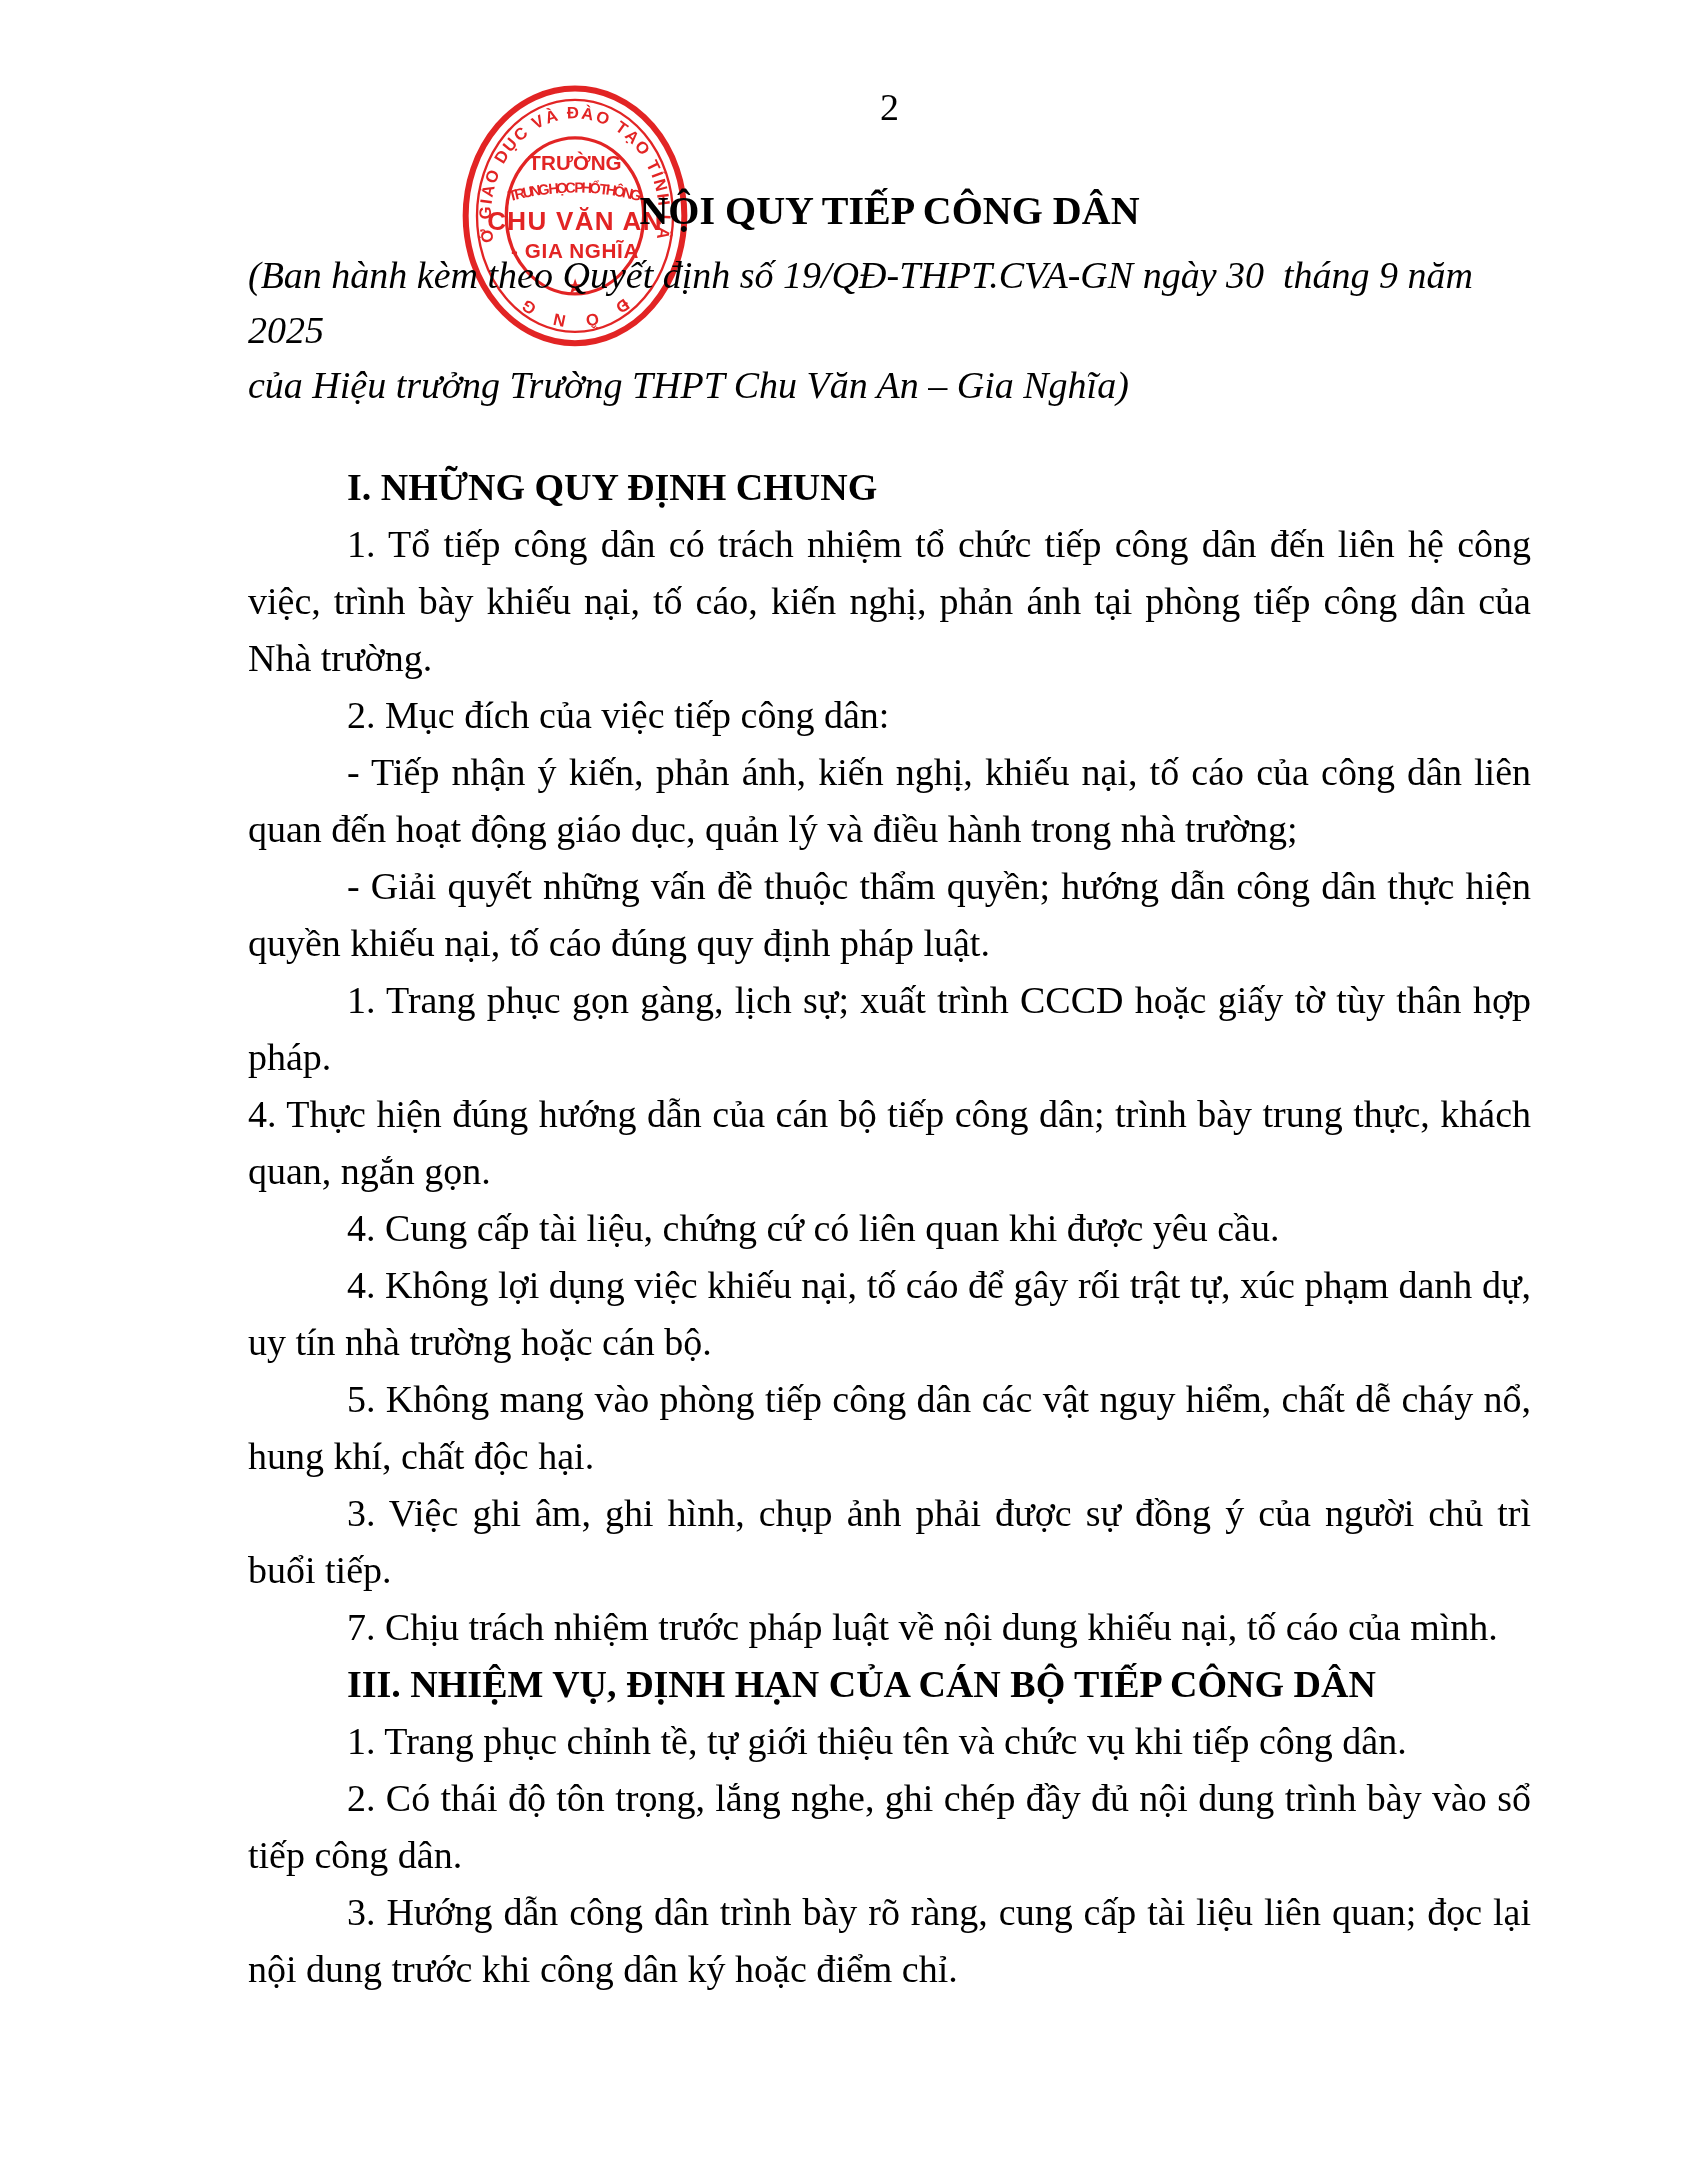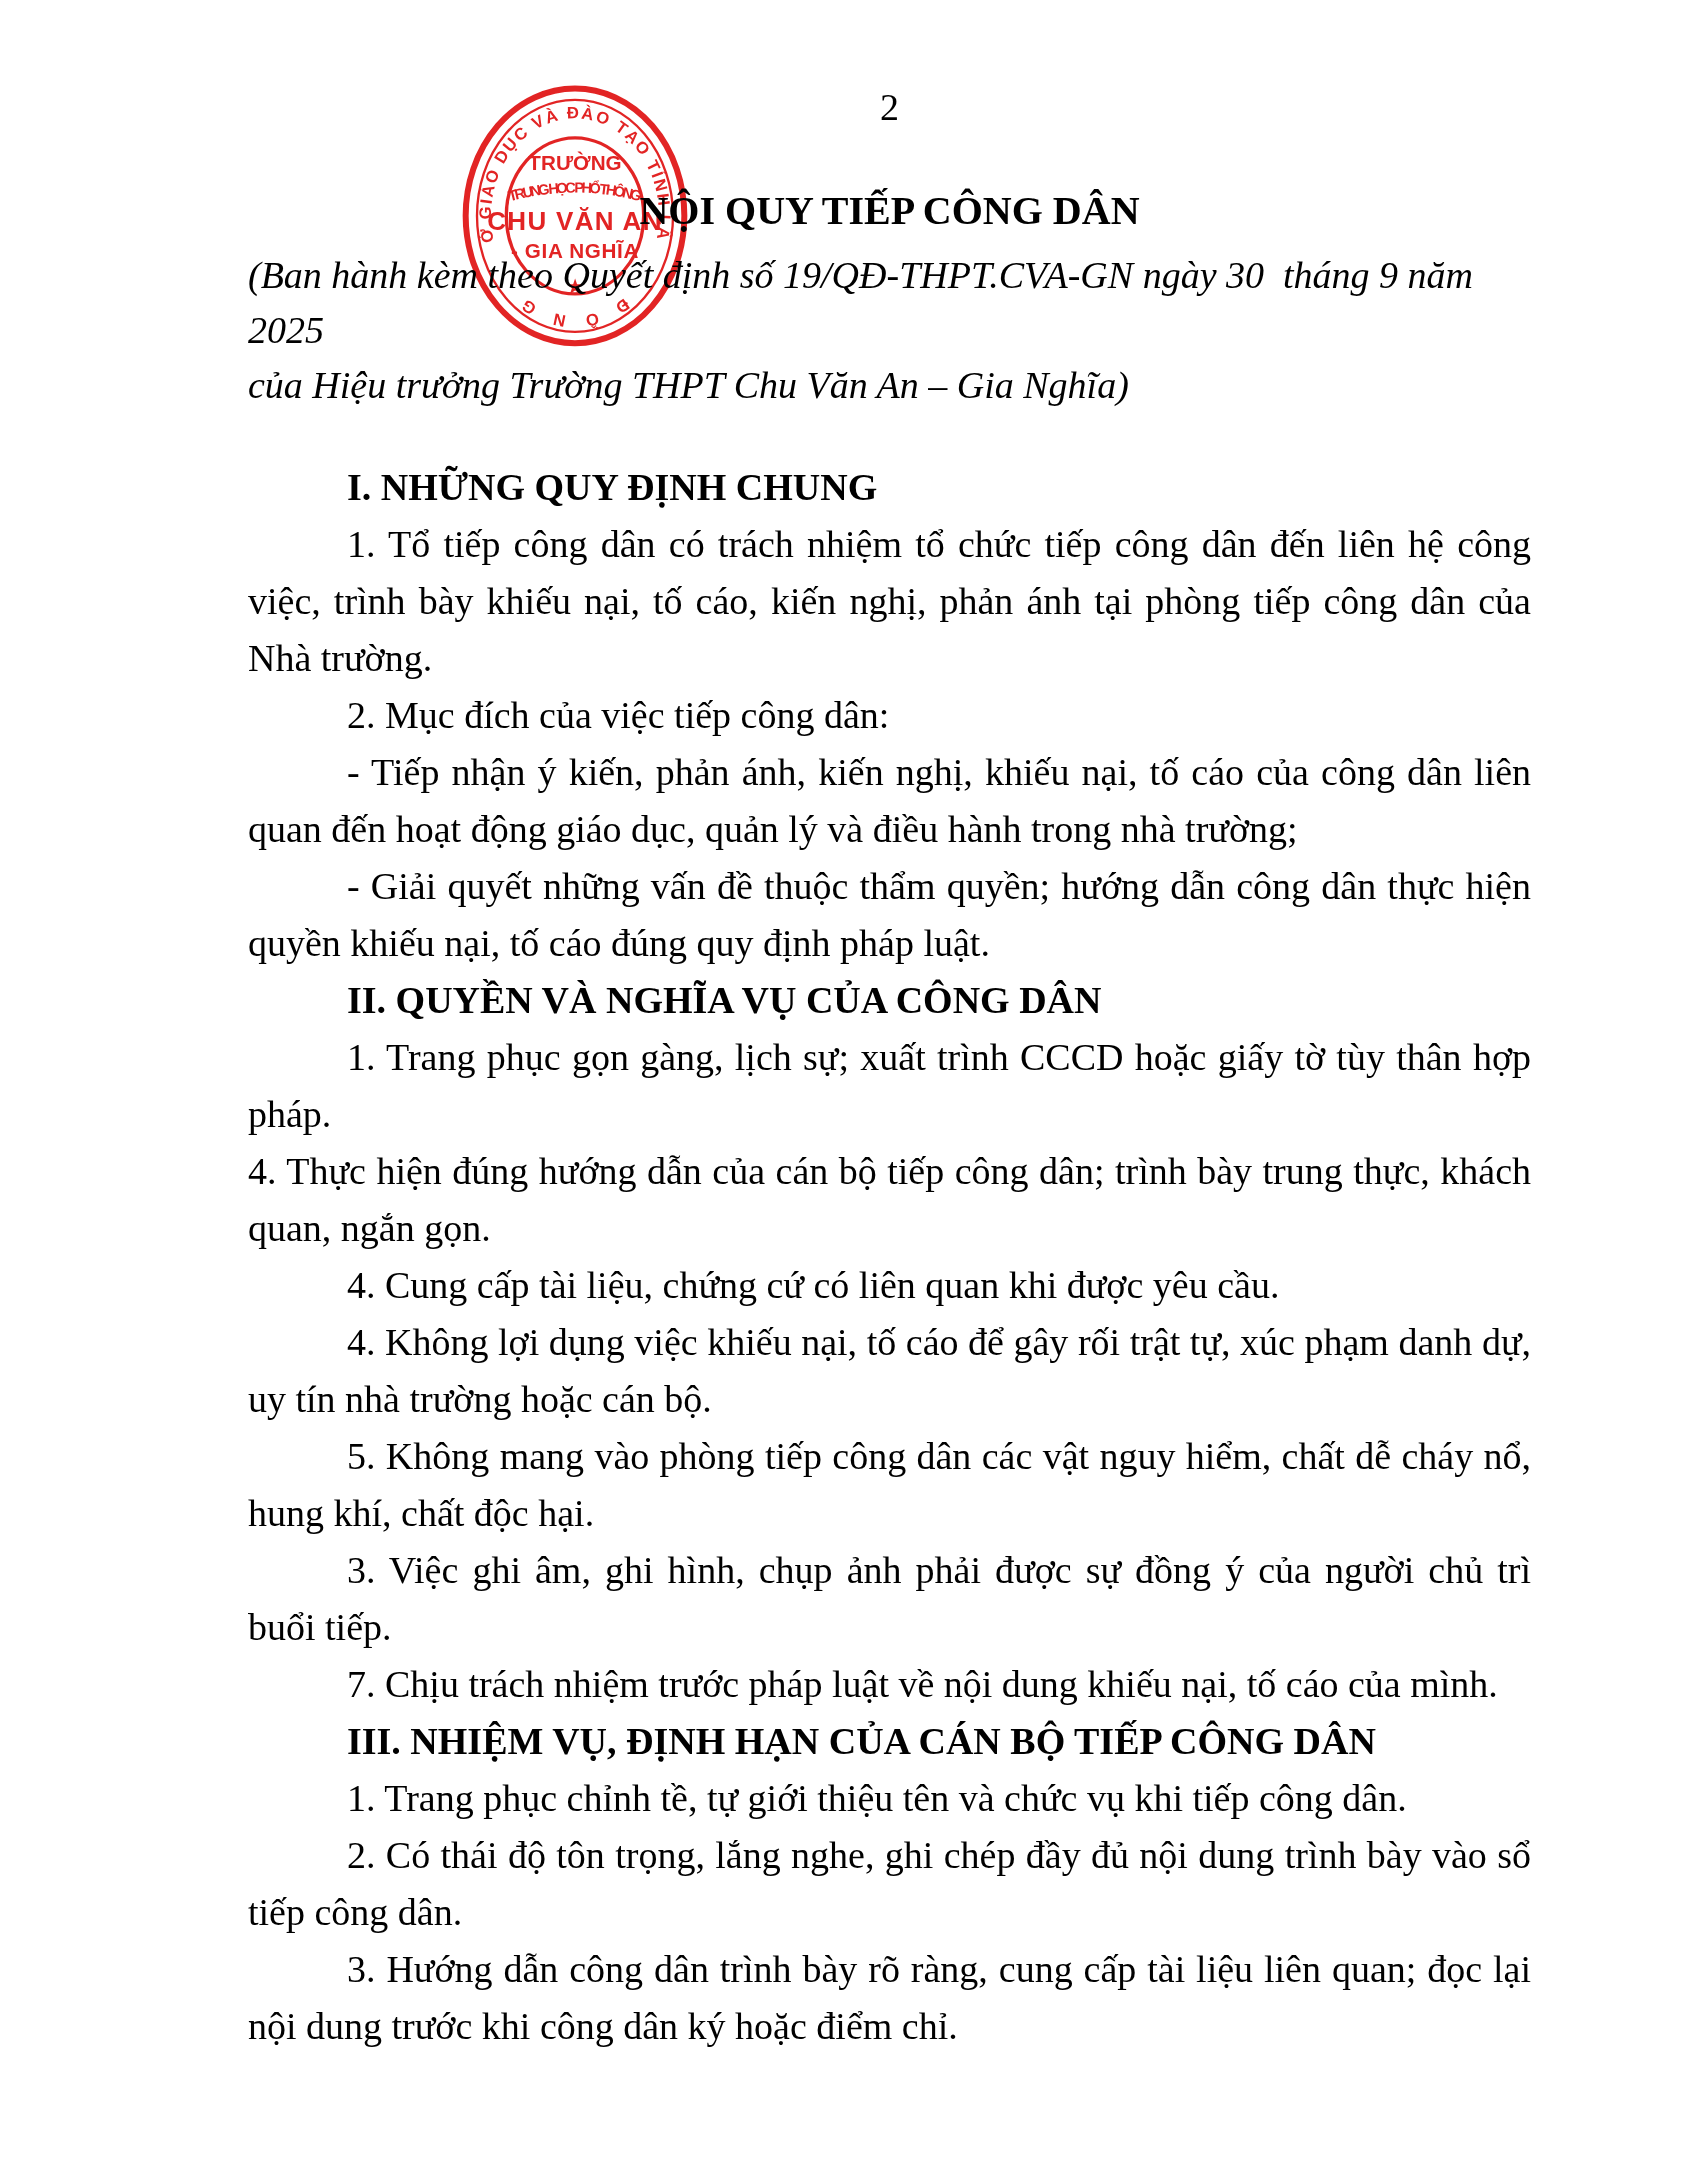--- a/index.html
+++ b/index.html
@@ -76,21 +76,20 @@
     <div class="subtitle">
       <p>(Ban hành kèm theo Quyết định số 19/QĐ-THPT.CVA-GN ngày 30&nbsp; tháng 9 năm 2025</p>
       <p>của Hiệu trưởng Trường THPT Chu Văn An – Gia Nghĩa)</p>
     </div>
     <div class="docbody">
         <p class="sec-heading">I. NHỮNG QUY ĐỊNH CHUNG</p>
         <p class="para">1. Tổ tiếp công dân có trách nhiệm tổ chức tiếp công dân đến liên hệ công việc, trình bày khiếu nại, tố cáo, kiến nghị, phản ánh tại phòng tiếp công dân của Nhà trường.</p>
         <p class="para">2. Mục đích của việc tiếp công dân:</p>
         <p class="para">- Tiếp nhận ý kiến, phản ánh, kiến nghị, khiếu nại, tố cáo của công dân liên quan đến hoạt động giáo dục, quản lý và điều hành trong nhà trường;</p>
         <p class="para">- Giải quyết những vấn đề thuộc thẩm quyền; hướng dẫn công dân thực hiện quyền khiếu nại, tố cáo đúng quy định pháp luật.</p>
-        <p class="sec-heading">II. QUYỀN VÀ NGHĨA VỤ CỦA CÔNG DÂN</p>
         <p class="para">1. Trang phục gọn gàng, lịch sự; xuất trình CCCD hoặc giấy tờ tùy thân hợp pháp.</p>
         <p class="para no-indent">4. Thực hiện đúng hướng dẫn của cán bộ tiếp công dân; trình bày trung thực, khách quan, ngắn gọn.</p>
         <p class="para">4. Cung cấp tài liệu, chứng cứ có liên quan khi được yêu cầu.</p>
         <p class="para">4. Không lợi dụng việc khiếu nại, tố cáo để gây rối trật tự, xúc phạm danh dự, uy tín nhà trường hoặc cán bộ.</p>
         <p class="para">5. Không mang vào phòng tiếp công dân các vật nguy hiểm, chất dễ cháy nổ, hung khí, chất độc hại.</p>
         <p class="para">3. Việc ghi âm, ghi hình, chụp ảnh phải được sự đồng ý của người chủ trì buổi tiếp.</p>
         <p class="para">7. Chịu trách nhiệm trước pháp luật về nội dung khiếu nại, tố cáo của mình.</p>
         <p class="sec-heading">III. NHIỆM VỤ, ĐỊNH HẠN CỦA CÁN BỘ TIẾP CÔNG DÂN</p>
         <p class="para">1. Trang phục chỉnh tề, tự giới thiệu tên và chức vụ khi tiếp công dân.</p>
         <p class="para">2. Có thái độ tôn trọng, lắng nghe, ghi chép đầy đủ nội dung trình bày vào sổ tiếp công dân.</p>

